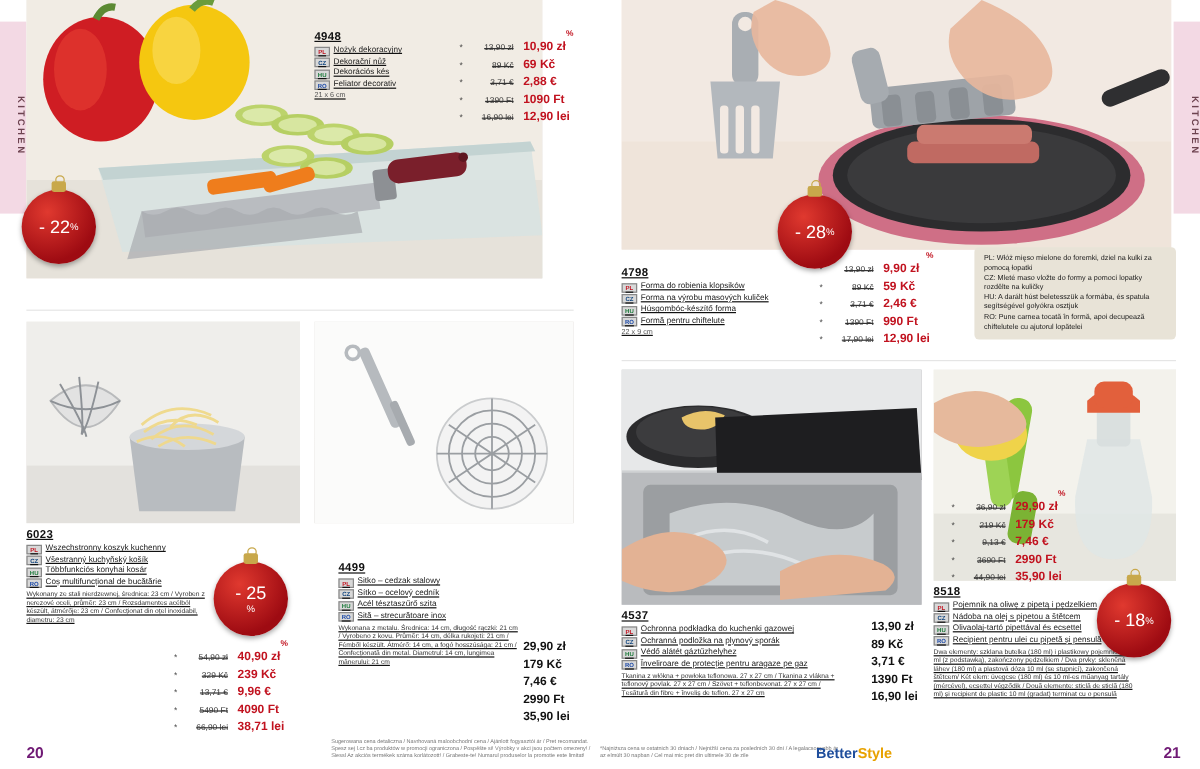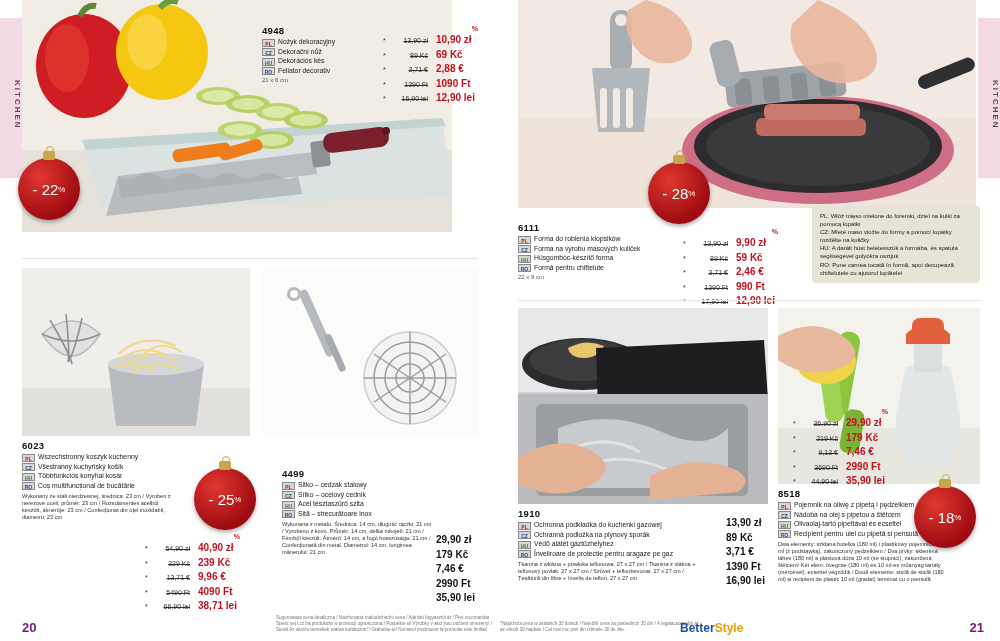--- a/index.html
+++ b/index.html
@@ -16,21 +16,21 @@
   
   .tab {
     position:absolute; top:18px; width:22px; height:160px;
     background:#f3d9e4; color:#6d4350; font-size:8px; letter-spacing:2px;
     writing-mode:vertical-rl; text-align:center; padding-top:14px; font-weight:bold;
   }
   .tab.left { left:0; }
   .tab.right { right:0; }
 
   
-  .prod { position:absolute; font-size:6.5px; color:#111; }
+  .prod { position:absolute; font-size:6.5px; color:#111;text-decoration:underline; }
   .prod .code { font-weight:bold; font-size:9.5px; margin-bottom:2px; letter-spacing:0.3px;}
   .lang-row { display:flex; align-items:flex-start; margin-bottom:1px; }
   .flag {
     width:13px; height:8px; flex:0 0 13px; margin-right:3px; margin-top:0.5px;
     font-size:5px; line-height:8px; text-align:center; color:#fff; font-weight:bold;
     background:#9a9a9a; border:0.5px solid #888; letter-spacing:0;
   }
   .flag.pl { background:#d8d8d8; color:#c1121f; }
   .flag.cz { background:#d8d8d8; color:#11457e; }
   .flag.hu { background:#d8d8d8; color:#1e7b3c; }
@@ -253,21 +253,21 @@
       <span class="flag hu">HU</span>
       <span class="lname">Többfunkciós konyhai kosár</span>
       </div>
     <div class="lang-row">
       <span class="flag ro">RO</span>
       <span class="lname">Coș multifuncțional de bucătărie</span>
       </div>
     <div class="desc">Wykonany ze stali nierdzewnej, średnica: 23 cm / Vyroben z nerezové oceli, průměr: 23 cm / Rozsdamentes acélból készült, átmérője: 23 cm / Confecționat din oțel inoxidabil, diametru: 23 cm</div>
   </div>
 
-  <div class="badge" style="left:194px; top:468px;">
+  <div class="badge" style="left:178px; top:468px;flex-direction:column;">
     <div class="cap"></div>
     <span>- 25</span>
       <span class="pct">%</span>
   </div>
 
   <div class="ptable" style="left:130px; top:533px; width:110px;">
     <div class="hdr">%</div>
     <div class="prow">
         <span class="old">54,90 zł</span>
         <span class="new">40,90 zł</span>
@@ -373,41 +373,41 @@
           <rect x="46" y="78" width="7" height="40" rx="3"></rect>
         </g>
       </g>
 
       <path d="M300,0 q44,18 56,46 q10,26 -14,34 q-30,10 -54,-12 q-20,-20 -14,-44 z" fill="#e8b79c" opacity="0.9"></path>
       <path d="M128,0 q34,8 44,34 q8,22 -14,28 q-26,6 -42,-16 q-12,-18 -6,-36 z" fill="#e8b79c" opacity="0.9"></path>
     </svg>
   </div>
 
   <div class="prod" style="left:18px; top:222px; width:150px;">
-    <div class="code">6111</div>
+    <div class="code">4798</div>
     <div class="lang-row">
       <span class="flag pl">PL</span>
       <span class="lname">Forma do robienia klopsików</span>
       </div>
     <div class="lang-row">
       <span class="flag cz">CZ</span>
       <span class="lname">Forma na výrobu masových kuliček</span>
       </div>
     <div class="lang-row">
       <span class="flag hu">HU</span>
       <span class="lname">Húsgombóc-készítő forma</span>
       </div>
     <div class="lang-row">
       <span class="flag ro">RO</span>
       <span class="lname">Formă pentru chiftelute</span>
       </div>
     <div class="dims">22 x 9 cm</div>
   </div>
 
-  <div class="ptable" style="left:178px; top:228px; width:100px;">
+  <div class="ptable" style="left:178px; top:210px; width:100px;">
     <div class="hdr">%</div>
     <div class="prow">
         <span class="old">13,90 zł</span>
         <span class="new">9,90 zł</span>
       </div>
     <div class="prow">
         <span class="old">89 Kč</span>
         <span class="new">59 Kč</span>
       </div>
     <div class="prow">
@@ -480,21 +480,21 @@
       </g>
 
       <ellipse cx="48" cy="54" rx="30" ry="22" fill="#efd34a"></ellipse>
       <ellipse cx="40" cy="50" rx="14" ry="11" fill="#f6e585" opacity="0.8"></ellipse>
 
       <path d="M0,28 q40,-22 70,4 q18,18 -8,28 q-34,12 -62,-8 z" fill="#e6b99c"></path>
     </svg>
   </div>
 
   <div class="prod" style="left:18px; top:508px; width:186px;">
-    <div class="code">1910</div>
+    <div class="code">4537</div>
     <div class="lang-row">
       <span class="flag pl">PL</span>
       <span class="lname">Ochronna podkładka do kuchenki gazowej</span>
       </div>
     <div class="lang-row">
       <span class="flag cz">CZ</span>
       <span class="lname">Ochranná podložka na plynový sporák</span>
       </div>
     <div class="lang-row">
       <span class="flag hu">HU</span>

